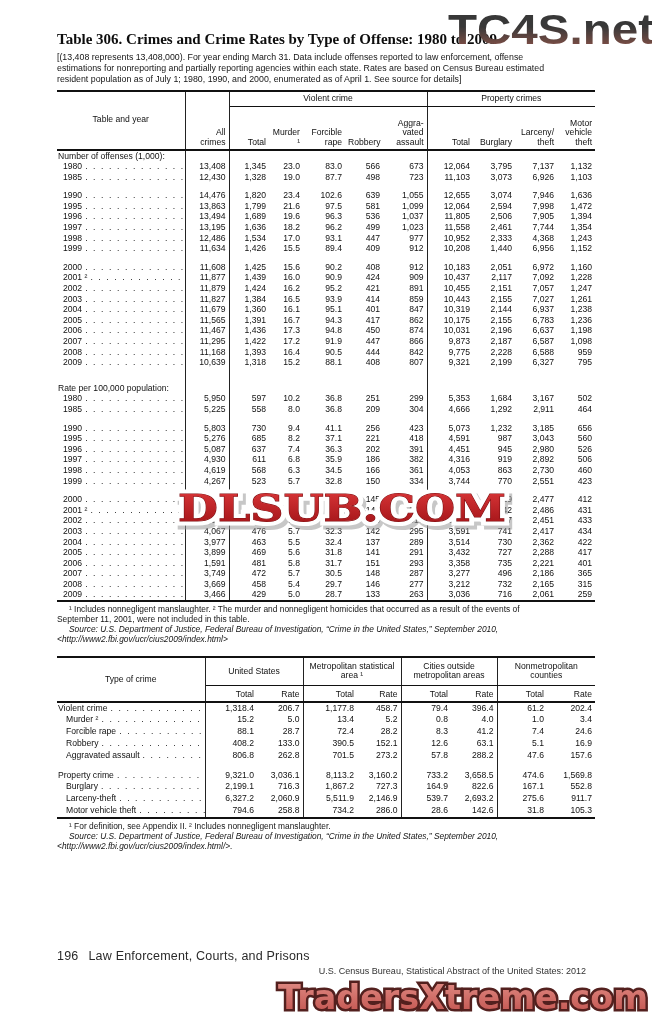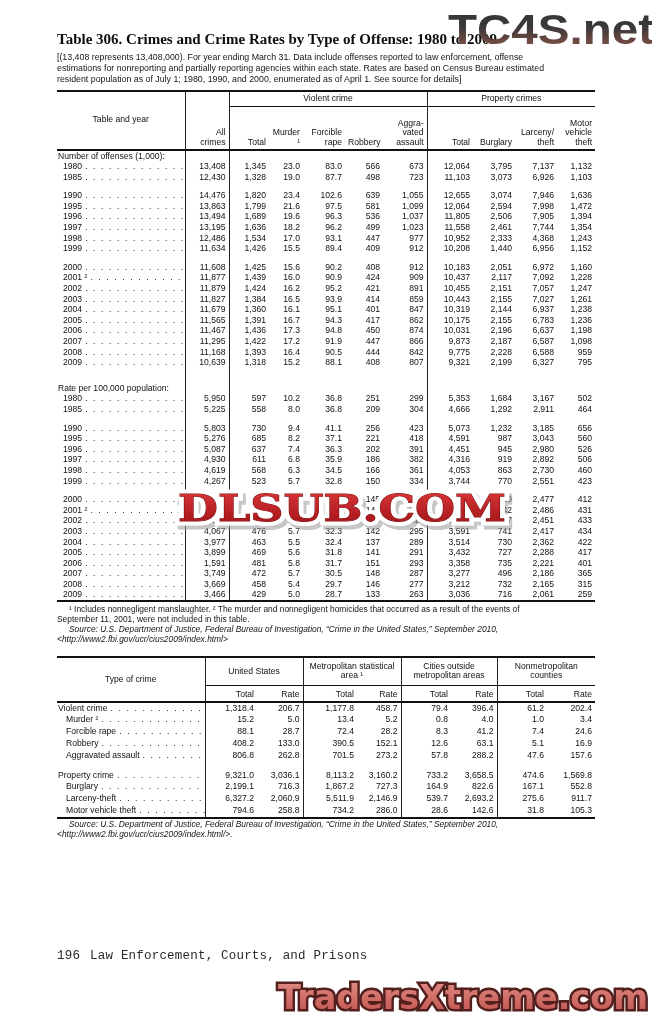--- a/index.html
+++ b/index.html
@@ -33,21 +33,21 @@
   .t307 .lw.ind{padding-left:9px;}
   .lt{white-space:nowrap;}
   .dots{flex:1;white-space:nowrap;overflow:hidden;letter-spacing:1.6px;margin-left:3px;color:#161616;}
   tr.sp td{height:8px;}
   tr.sp.tall td{height:15px;}
 
   .footnote{font-size:8.4px;line-height:10px;margin:2px 0 0 0;white-space:pre-line;text-indent:12px;color:#151515;}
   .src{margin-top:0;font-style:italic;}
   .gap-after-306{height:12px;}
 
-  .footer-line{position:absolute;left:57px;top:949px;font-size:12.5px;color:#2a2a2a;letter-spacing:0.2px;font-family:Liberation Mono, monospace;}
+  .footer-line{position:absolute;left:57px;top:949px;font-size:12.5px;color:#2a2a2a;letter-spacing:0.2px;}
   .footer-line .pg{margin-right:10px;}
   .footer-src{position:absolute;left:0;top:966px;width:586px;text-align:right;font-size:9px;color:#333;}
 
   .wm{position:absolute;pointer-events:none;}
   .wm-top{left:446px;top:0px;}
   .wm-mid{left:170px;top:479px;}
   .wm-bot{left:274px;top:972px;}
 </style>
 </head>
 <body>
@@ -1045,28 +1045,30 @@
             <td class="num">734.2</td>
             <td class="num vr">286.0</td>
             <td class="num">28.6</td>
             <td class="num vr">142.6</td>
             <td class="num">31.8</td>
             <td class="num">105.3</td>
           </tr>
         </tbody>
     </table>
 
+    <p class="footnote">¹ For definition, see Appendix II. ² Includes nonnegligent manslaughter.</p>
     <p class="footnote src">Source: U.S. Department of Justice, Federal Bureau of Investigation, “Crime in the United States,” September 2010,
 &lt;http://www2.fbi.gov/ucr/cius2009/index.html/&gt;.</p>
 
   </div>
 
   <div class="footer-line">
     <span class="pg">196</span><span>Law Enforcement, Courts, and Prisons</span>
   </div>
+  <div class="footer-src">U.S. Census Bureau, Statistical Abstract of the United States: 2012</div>
 
   <svg class="wm wm-top" width="212" height="58">
     <defs>
       <linearGradient id="g-top" x1="0" y1="0" x2="0" y2="1">
         <stop offset="0.45" stop-color="#383838"></stop>
           <stop offset="1" stop-color="#96574b"></stop>
       </linearGradient>
       <filter id="f-blur">
           <feGaussianBlur stdDeviation="0.6"></feGaussianBlur>
         </filter>

